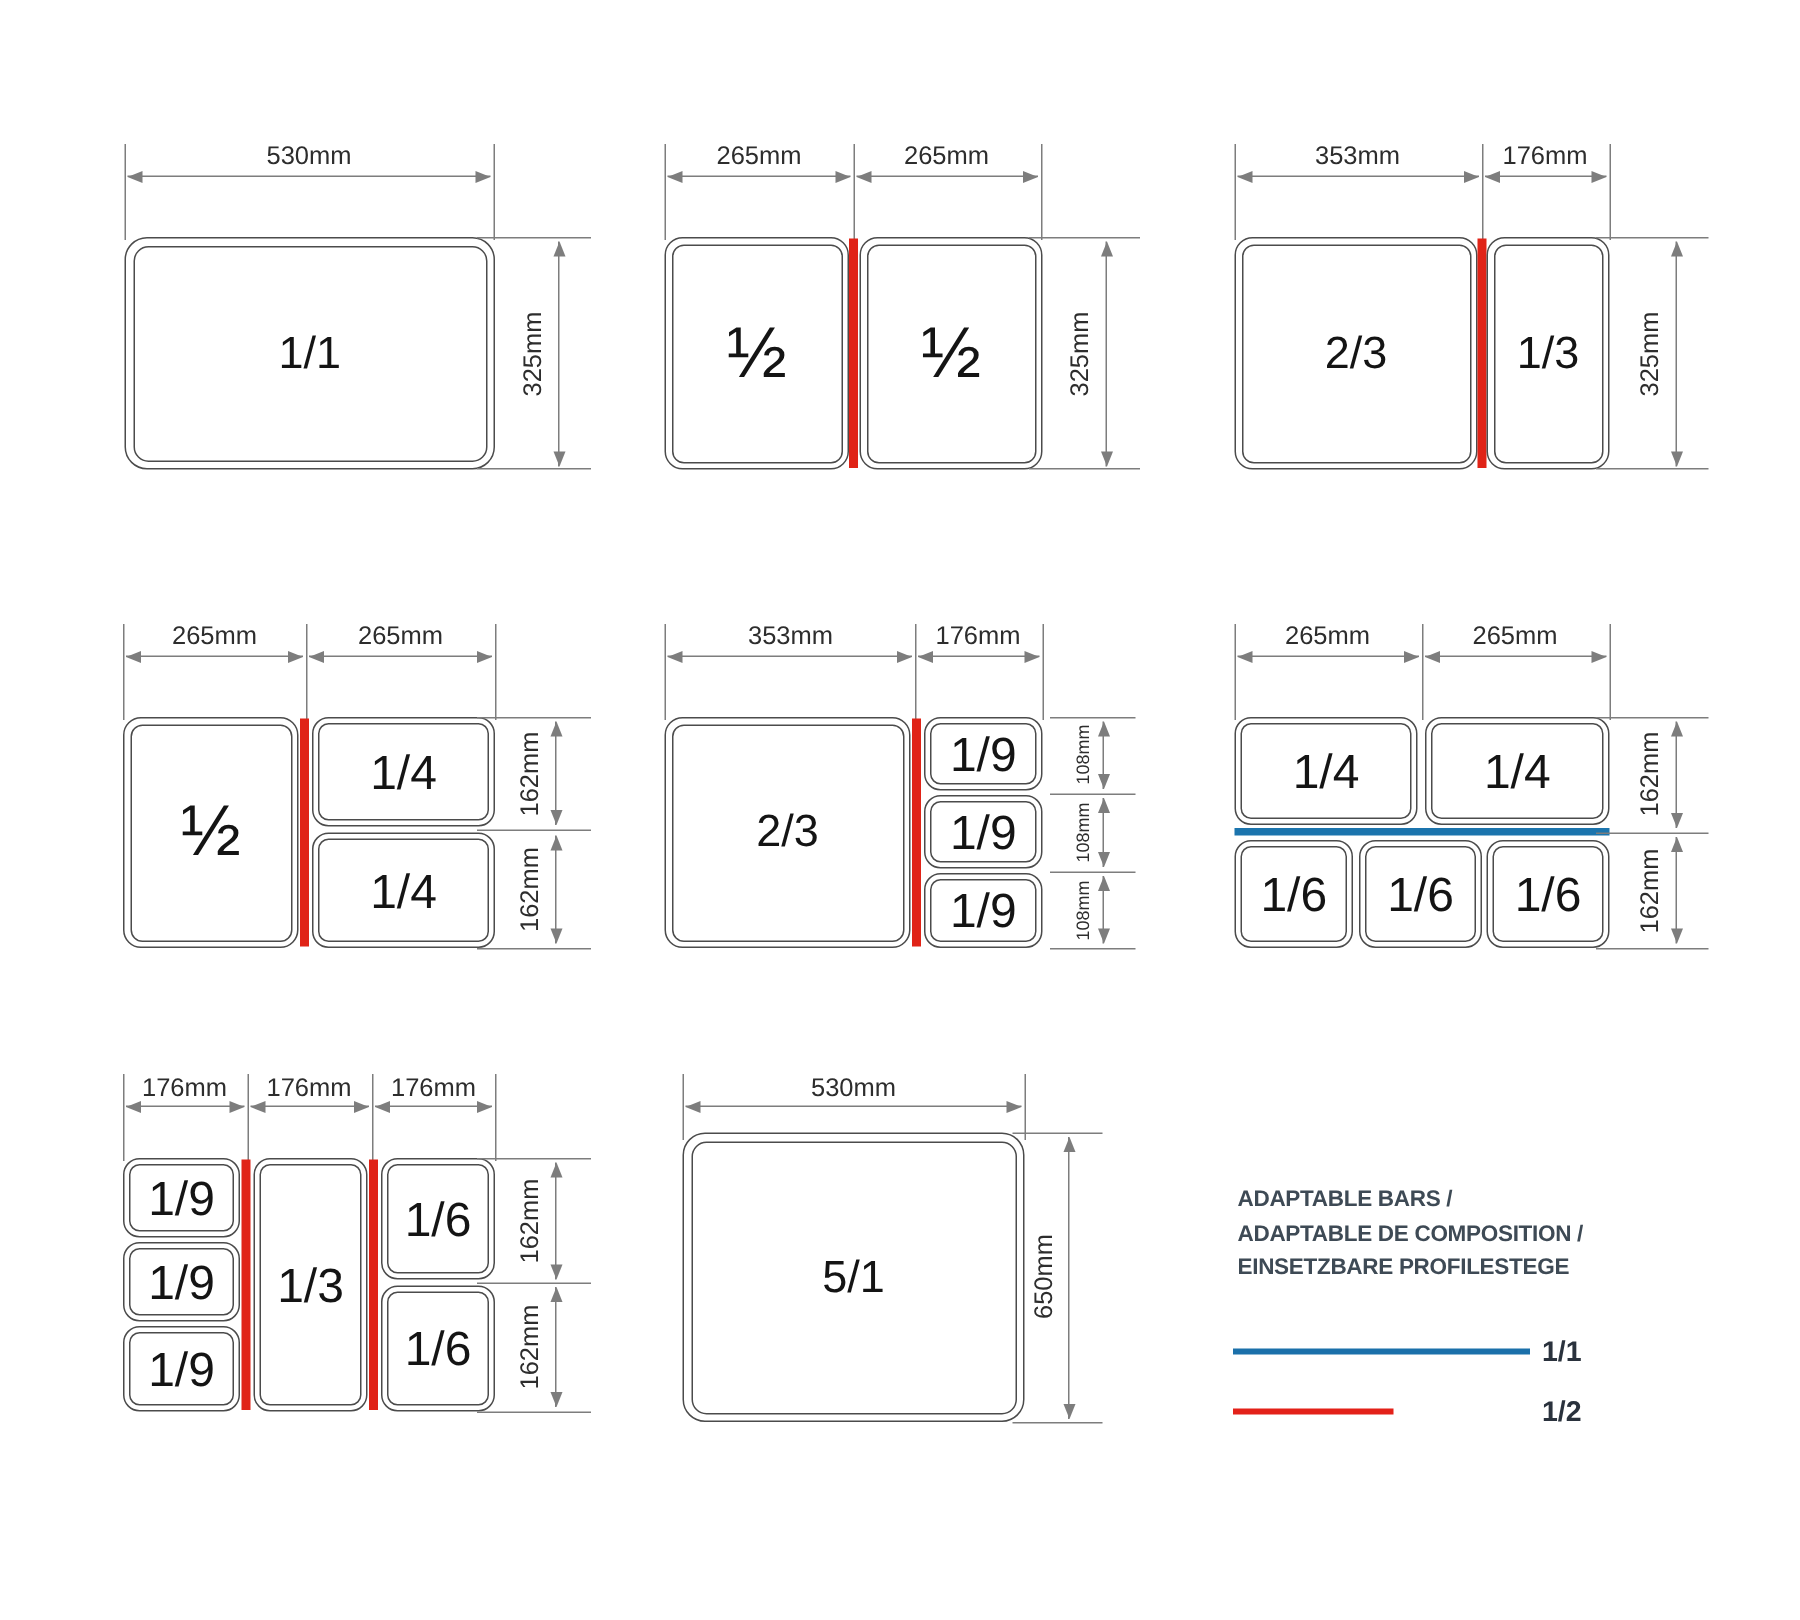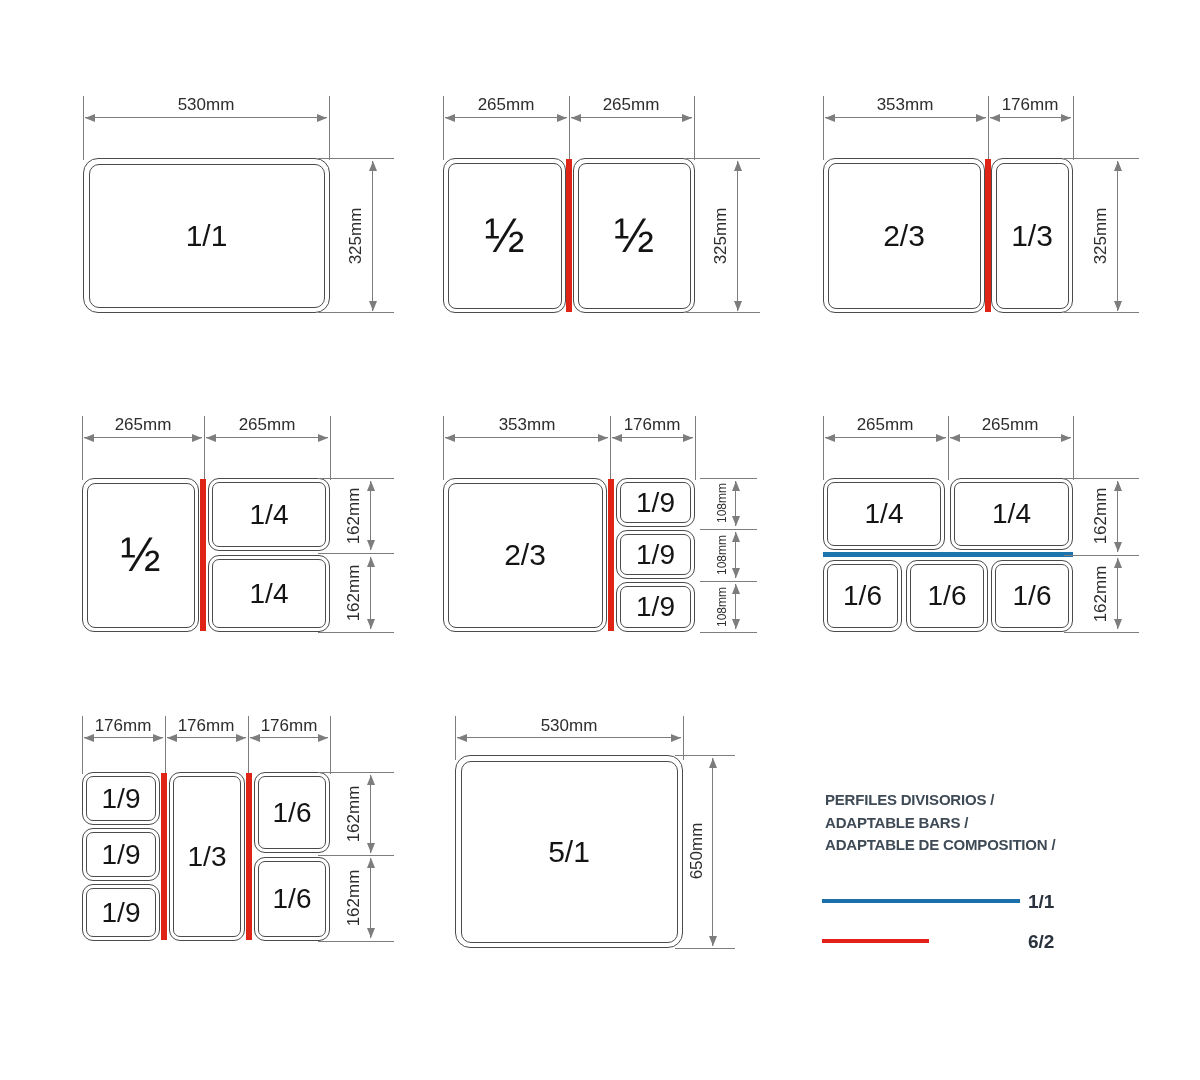--- a/index.html
+++ b/index.html
@@ -21,21 +21,21 @@
   .dlabel{position:absolute;font-size:17px;color:#2d2d2d;white-space:nowrap;transform:translate(-50%,-50%);background:transparent;line-height:1;}
   .dlabel.vert{transform:translate(-50%,-50%) rotate(-90deg);}
   .dlabel.sm12{font-size:12px;}
   
   .pan{position:absolute;border:1.6px solid #4b4b4b;border-radius:12px;display:flex;align-items:center;justify-content:center;box-sizing:border-box;background:#fff;}
   .pan::before{content:"";position:absolute;inset:3.5px;border:1.3px solid #4b4b4b;border-radius:8px;}
   .pan.lg{border-radius:15px;}
   .pan.lg::before{inset:4.5px;border-radius:10px;}
   .pan.sm{border-radius:11px;}
   .pan.sm::before{inset:3px;border-radius:7px;}
-  .plabel{position:relative;font-size:28px;color:#141414;line-height:1;}
+  .plabel{position:relative;font-size:32px;color:#141414;line-height:1;}
   .plabel.big{font-size:30px;}
   .plabel.half{font-size:48px;}
   
   .bar-v{position:absolute;width:6px;}
   .bar-h{position:absolute;height:5px;}
   
   .legend-line-text{font-size:15px;font-weight:700;letter-spacing:-0.2px;color:#3e4a55;line-height:22.5px;white-space:nowrap;}
   .legend-swatch{position:absolute;height:4px;}
   .legend-frac{position:absolute;font-size:19px;font-weight:700;color:#2a323d;line-height:1;}
 </style>
@@ -241,22 +241,22 @@
     <div class="pan lg" style="left:455px;top:755px;width:228px;height:193px;">
       <span class="plabel big">5/1</span>
     </div>
     <div class="ext-h" style="left:675px;top:755px;width:60px;"></div>
     <div class="ext-h" style="left:675px;top:948px;width:60px;"></div>
     <div class="dim-v" style="left:712px;top:758px;height:188px;"></div>
     <div class="dlabel vert" style="left:696px;top:851px;">650mm</div>
   </div>
 
   <div style="position:absolute;left:825px;top:789px;">
-    <div class="legend-line-text">PERFILES DIVISORIOS /</div>
     <div class="legend-line-text">ADAPTABLE BARS /</div>
     <div class="legend-line-text">ADAPTABLE DE COMPOSITION /</div>
+    <div class="legend-line-text">EINSETZBARE PROFILESTEGE</div>
   </div>
   <div class="legend-swatch" style="left: 822px; top: 899px; width: 198px; background: rgb(27, 112, 170);"></div>
   <div class="legend-frac" style="left:1028px;top:892px;">1/1</div>
   <div class="legend-swatch" style="left: 822px; top: 939px; width: 107px; background: rgb(227, 33, 25);"></div>
-  <div class="legend-frac" style="left:1028px;top:932px;">6/2</div>
+  <div class="legend-frac" style="left:1028px;top:932px;">1/2</div>
 
 </div>
 
 </body></html>

